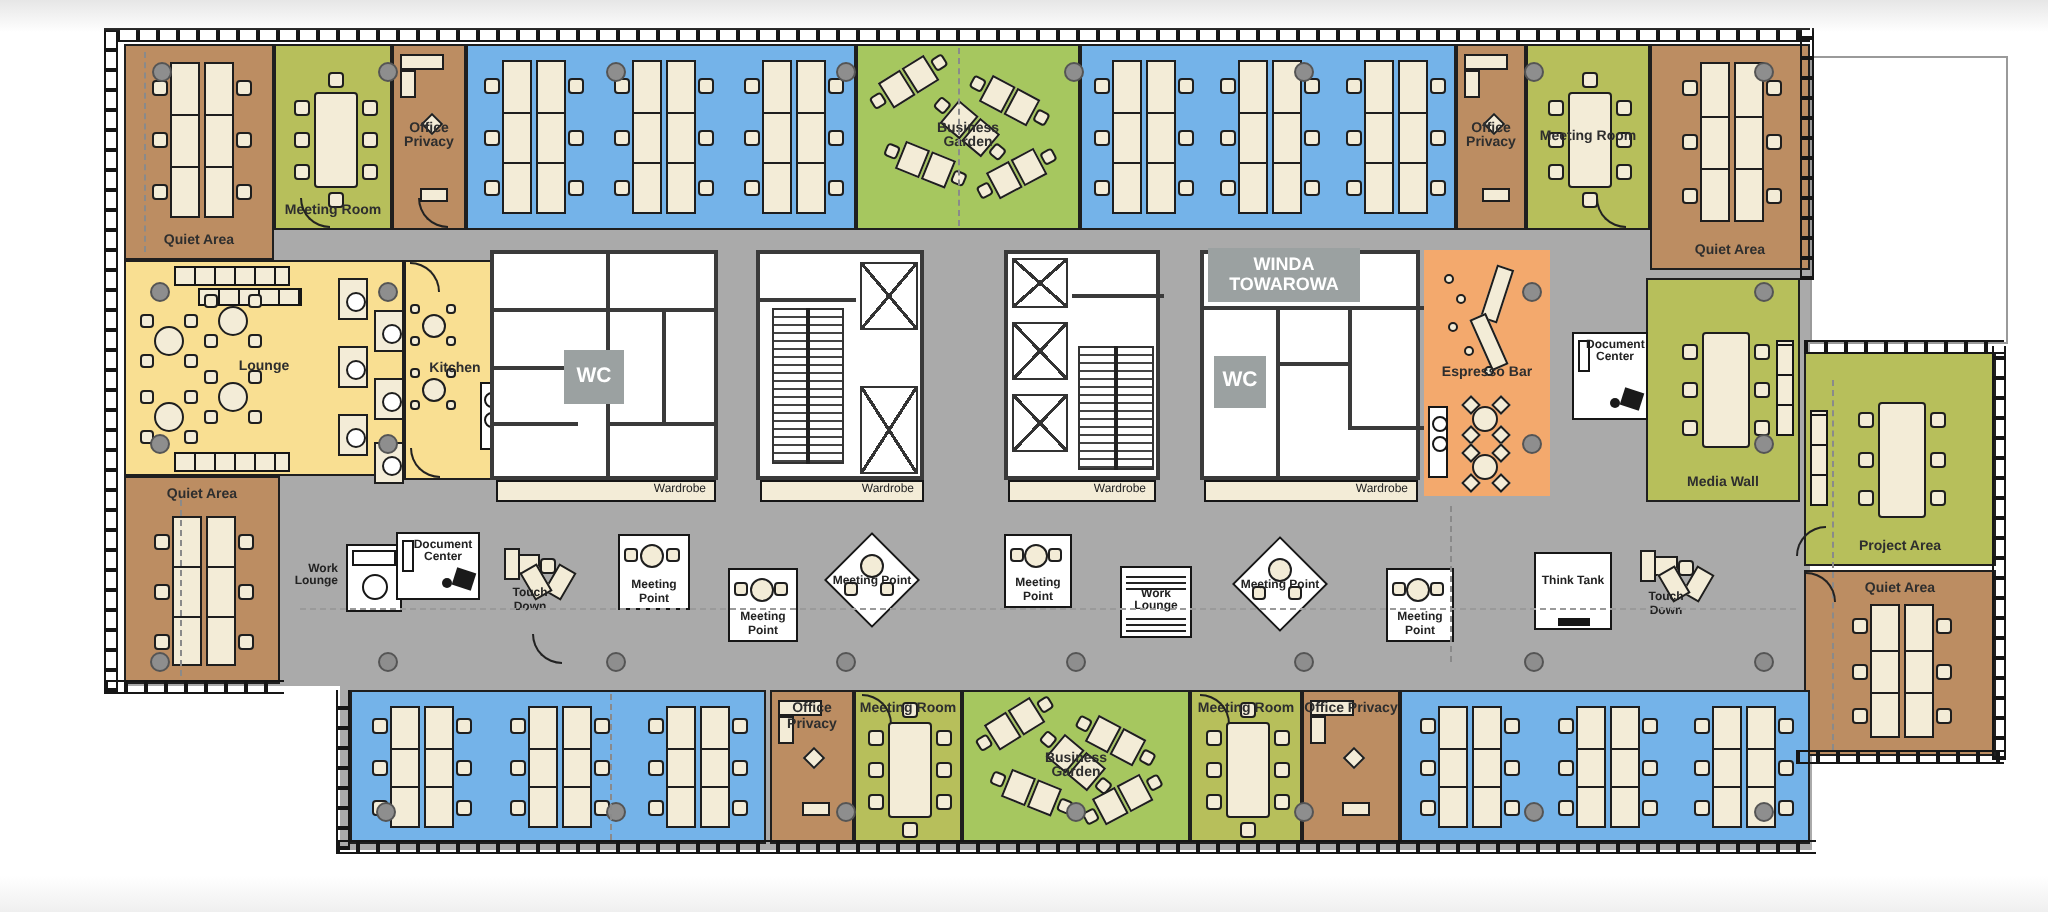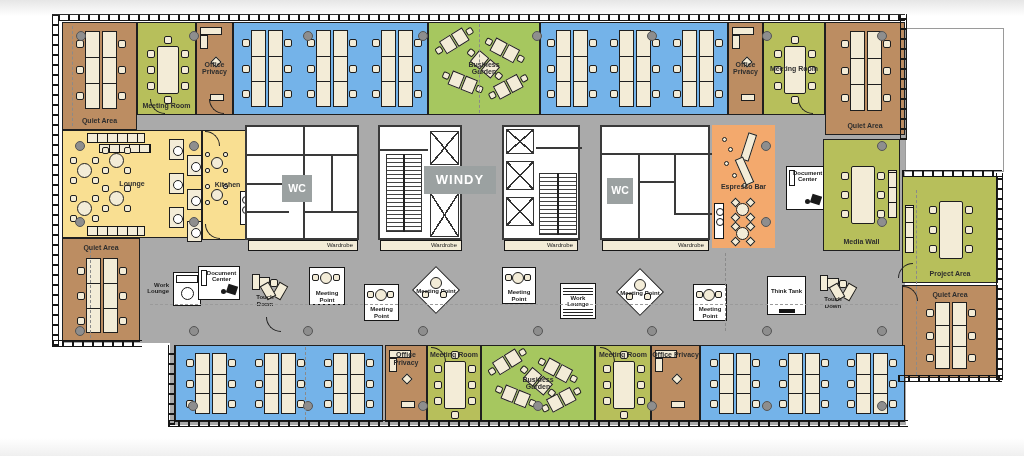--- a/index.html
+++ b/index.html
@@ -601,21 +601,21 @@
     <div class="part" style="left:72px;top:28px;width:2px;height:60px;"></div>
     <div class="part" style="left:74px;top:86px;width:36px;height:2px;"></div>
   </div>
 
   <div class="wrd" style="left:248px;top:240px;width:110px;height:11px;"><span>Wardrobe</span></div>
   <div class="wrd" style="left:380px;top:240px;width:82px;height:11px;"><span>Wardrobe</span></div>
   <div class="wrd" style="left:504px;top:240px;width:74px;height:11px;"><span>Wardrobe</span></div>
   <div class="wrd" style="left:602px;top:240px;width:107px;height:11px;"><span>Wardrobe</span></div>
 
   <div class="gbox" style="left:282px;top:175px;width:30px;height:27px;font-size:10.5px;">WC</div>
-  <div class="gbox" style="left:424px;top:166px;width:72px;height:28px;font-size:13px;letter-spacing:1px;">WINDY</div>
+  <div class="gbox" style="left:604px;top:124px;width:76px;height:27px;font-size:9px;">WINDA TOWAROWA</div>
   <div class="gbox" style="left:607px;top:178px;width:26px;height:26px;font-size:10.5px;">WC</div>
 
   <div id="pods">
       <div style="position: absolute; left: 173px; top: 272px; width: 28px; height: 34px;">
         <div style="position: absolute; left: 0px; top: 0px; width: 100%; height: 100%; background: rgb(255, 255, 255); border: 1.8px solid rgb(22, 22, 22); box-sizing: border-box;">
           <div style="position: absolute; left: 2px; top: 2px; right: 2px; height: 8px; border: 1px solid rgb(22, 22, 22); box-sizing: border-box; background: rgb(255, 255, 255);"></div>
           <div style="position: absolute; left: 7px; top: 14px; width: 11px; height: 11px; border-radius: 50%; border: 1px solid rgb(22, 22, 22); background: rgb(255, 255, 255);"></div>
         </div>
         <div class="podlbl" style="position: absolute; left: -38px; top: 10px; width: 34px; text-align: right;">Work Lounge</div>
       </div>

